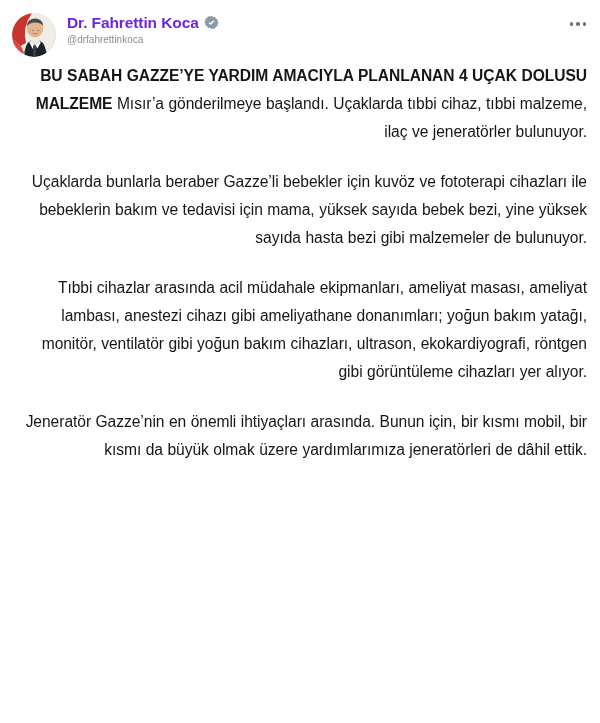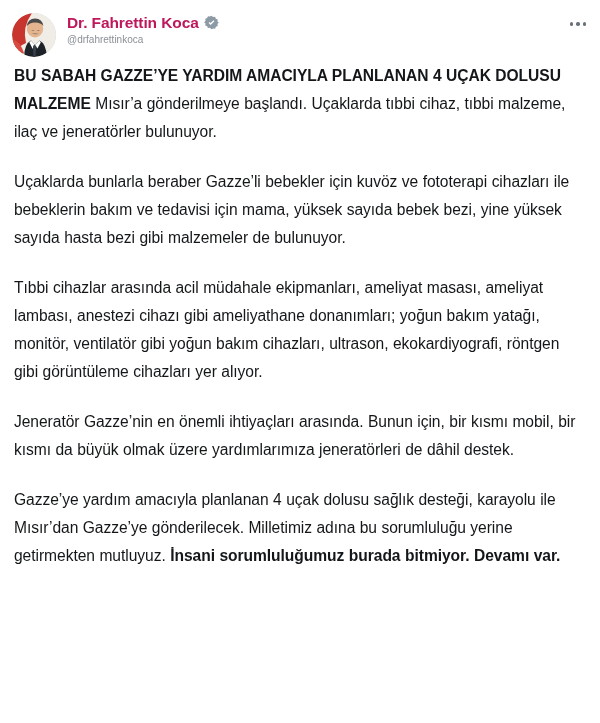--- a/index.html
+++ b/index.html
@@ -47,21 +47,21 @@
 
   .name-row {
     display: flex;
     align-items: center;
     line-height: 1.1;
   }
 
   .display-name {
     font-size: 15.5px;
     font-weight: bold;
-    color: #be185d;
+    color: #6d28d9;
     letter-spacing: -0.1px;
     white-space: nowrap;
   }
 
   .verified-badge {
     margin-left: 5px;
     display: inline-flex;
     align-items: center;
   }
   .verified-badge svg { display: block; width: 15px; height: 15px; }
@@ -97,20 +97,21 @@
     margin-top: 12px;
   }
 
   .tweet-body p {
     margin: 0 0 22px 0;
     font-size: 15.6px;
     line-height: 28px;
     color: #14171a;
     letter-spacing: -0.05px;
     word-spacing: 0.2px;
+    text-align: right;
   }
   .tweet-body p:last-child { margin-bottom: 0; }
 
   .tweet-body b { font-weight: bold; }
 </style>
 </head>
 <body>
 
 <div class="tweet-header">
 
@@ -162,19 +163,16 @@
 
   <p>
     <b>BU SABAH GAZZE’YE YARDIM AMACIYLA PLANLANAN 4 UÇAK DOLUSU MALZEME</b><span> Mısır’a gönderilmeye başlandı. Uçaklarda tıbbi cihaz, tıbbi malzeme, ilaç ve jeneratörler bulunuyor.</span>
   </p>
 
   <p>Uçaklarda bunlarla beraber Gazze’li bebekler için kuvöz ve fototerapi cihazları ile bebeklerin bakım ve tedavisi için mama, yüksek sayıda bebek bezi, yine yüksek sayıda hasta bezi gibi malzemeler de bulunuyor.</p>
 
   <p>Tıbbi cihazlar arasında acil müdahale ekipmanları, ameliyat masası, ameliyat lambası, anestezi cihazı gibi ameliyathane donanımları; yoğun bakım yatağı, monitör, ventilatör gibi yoğun bakım cihazları, ultrason, ekokardiyografi, röntgen gibi görüntüleme cihazları yer alıyor.</p>
 
 
-  <p>Jeneratör Gazze’nin en önemli ihtiyaçları arasında. Bunun için, bir kısmı mobil, bir kısmı da büyük olmak üzere yardımlarımıza jeneratörleri de dâhil destek.</p>
+  <p>Jeneratör Gazze’nin en önemli ihtiyaçları arasında. Bunun için, bir kısmı mobil, bir kısmı da büyük olmak üzere yardımlarımıza jeneratörleri de dâhil ettik.</p>
 
-  <p>
-    <span>Gazze’ye yardım amacıyla planlanan 4 uçak dolusu sağlık desteği, karayolu ile Mısır’dan Gazze’ye gönderilecek. Milletimiz adına bu sorumluluğu yerine getirmekten mutluyuz. </span><b>İnsani sorumluluğumuz burada bitmiyor. Devamı var.</b>
-  </p>
 
 </div>
 
 </body></html>

